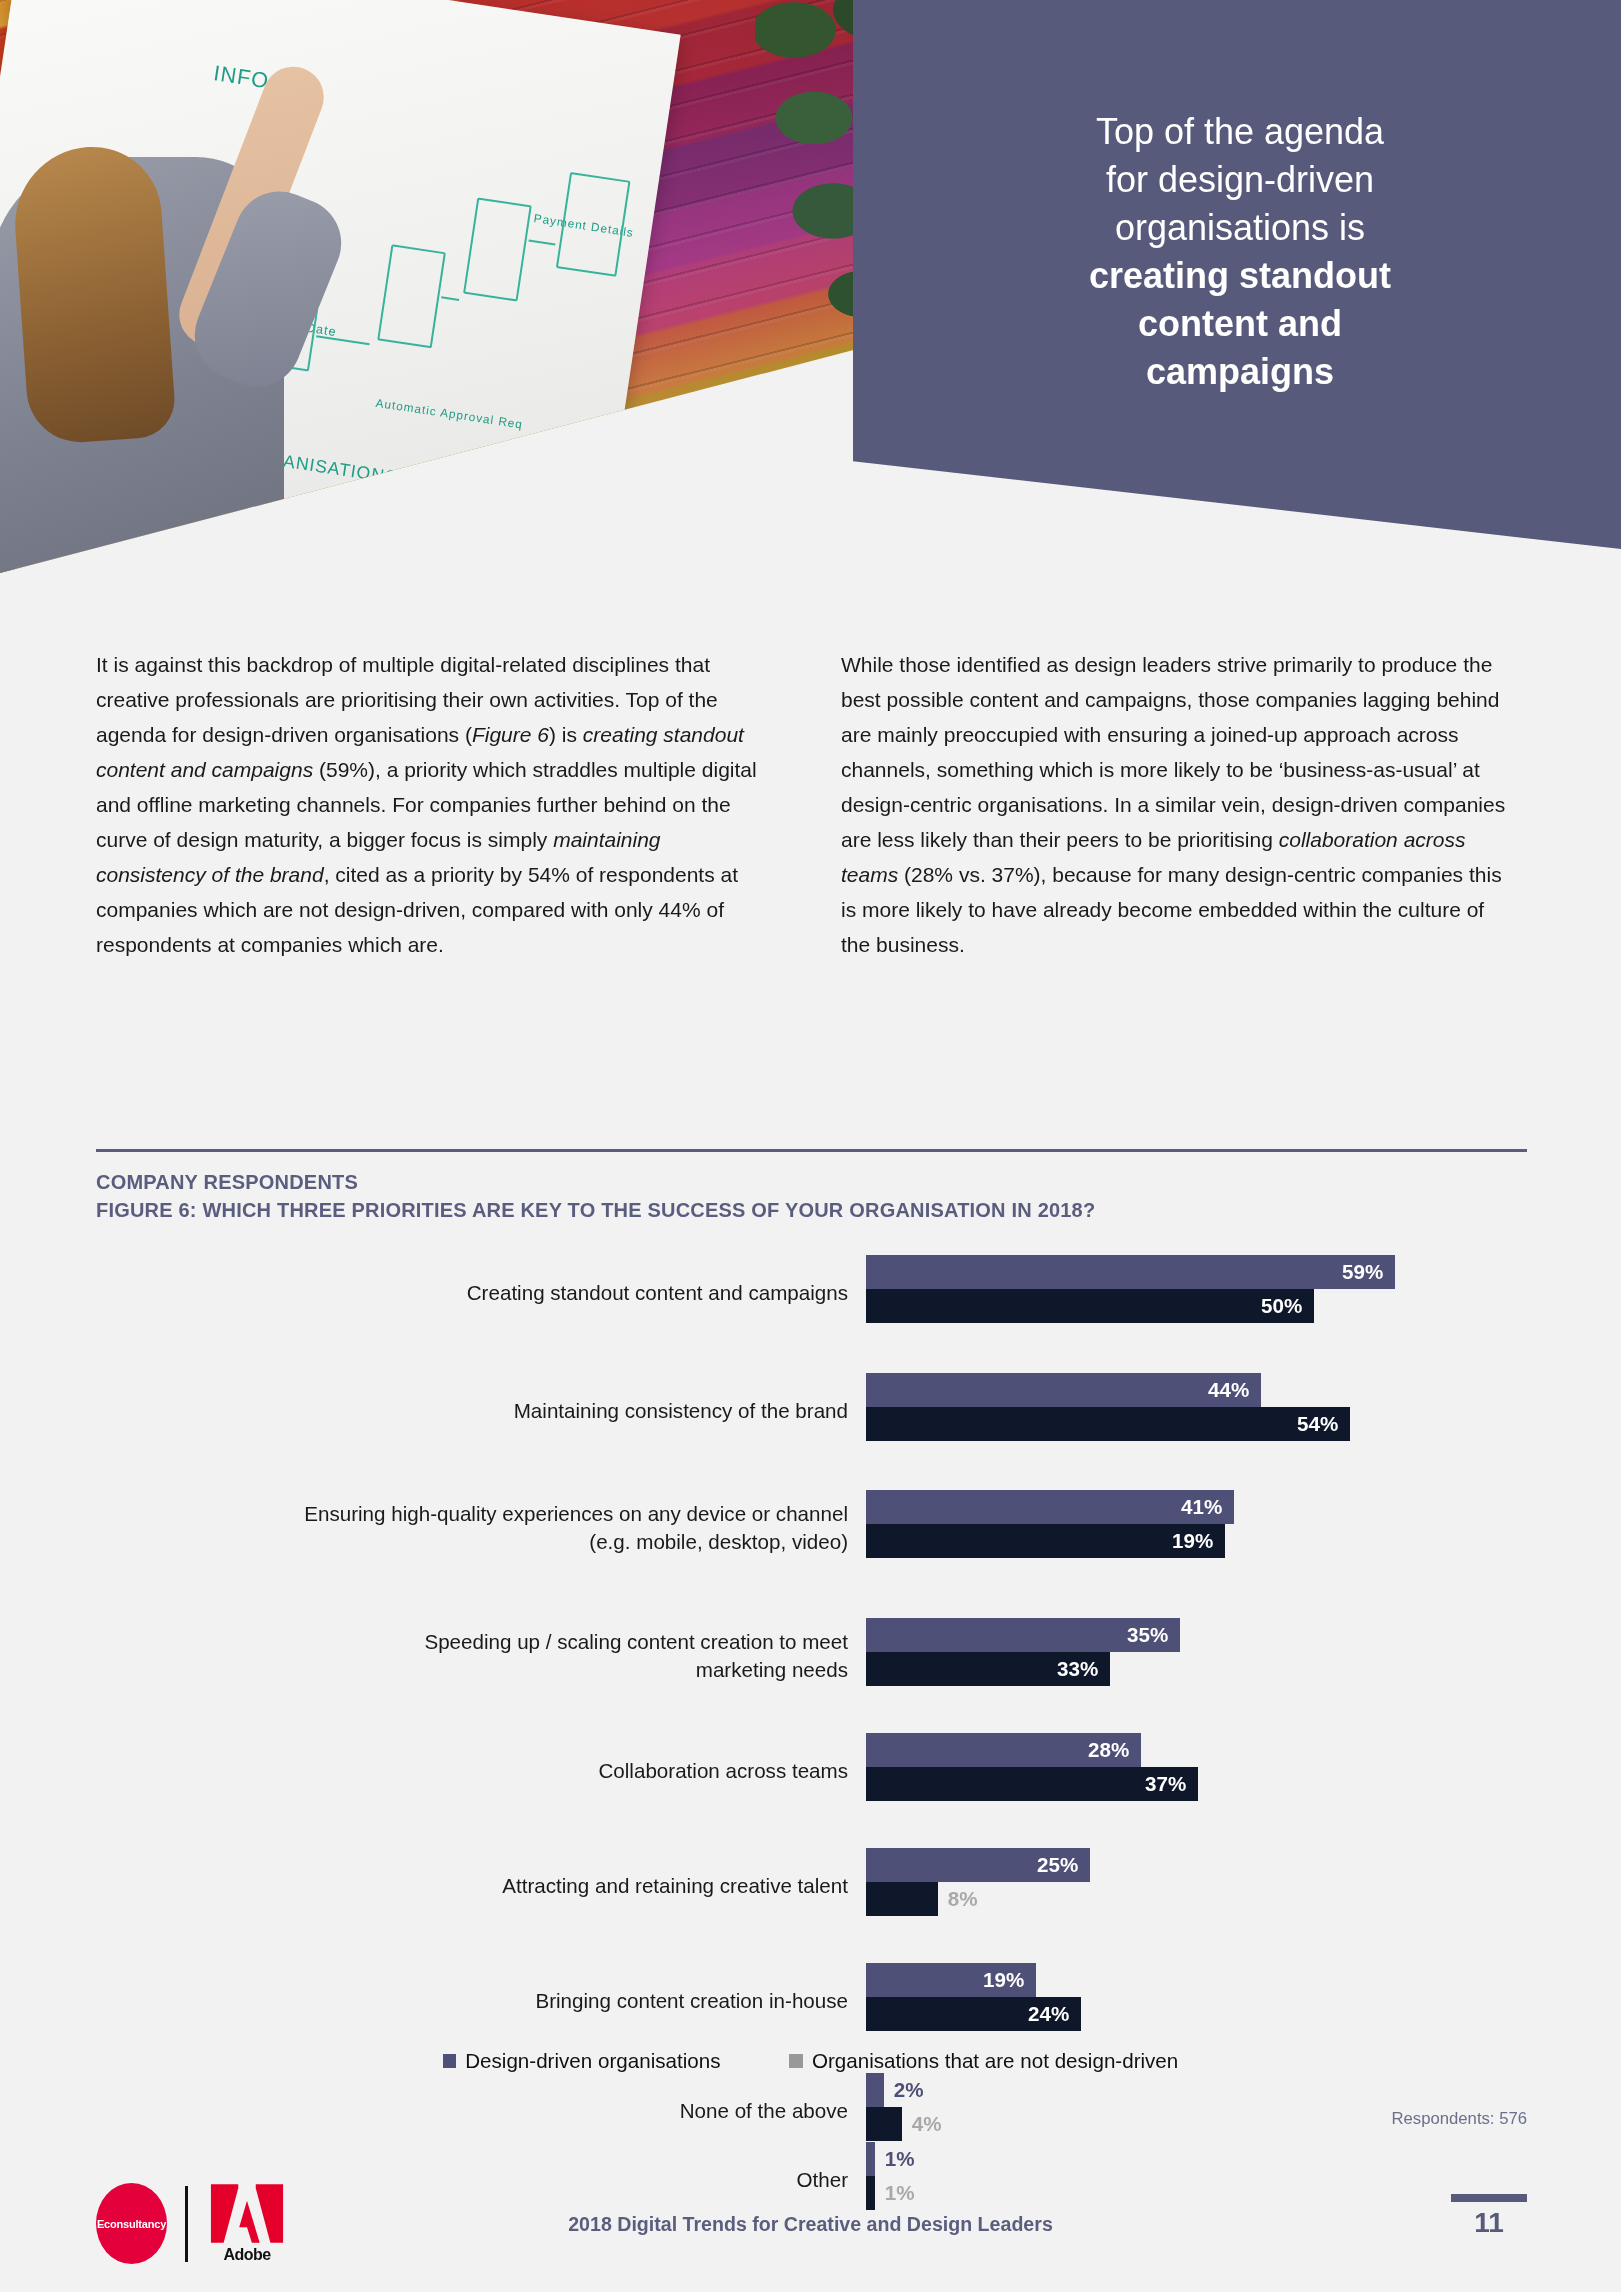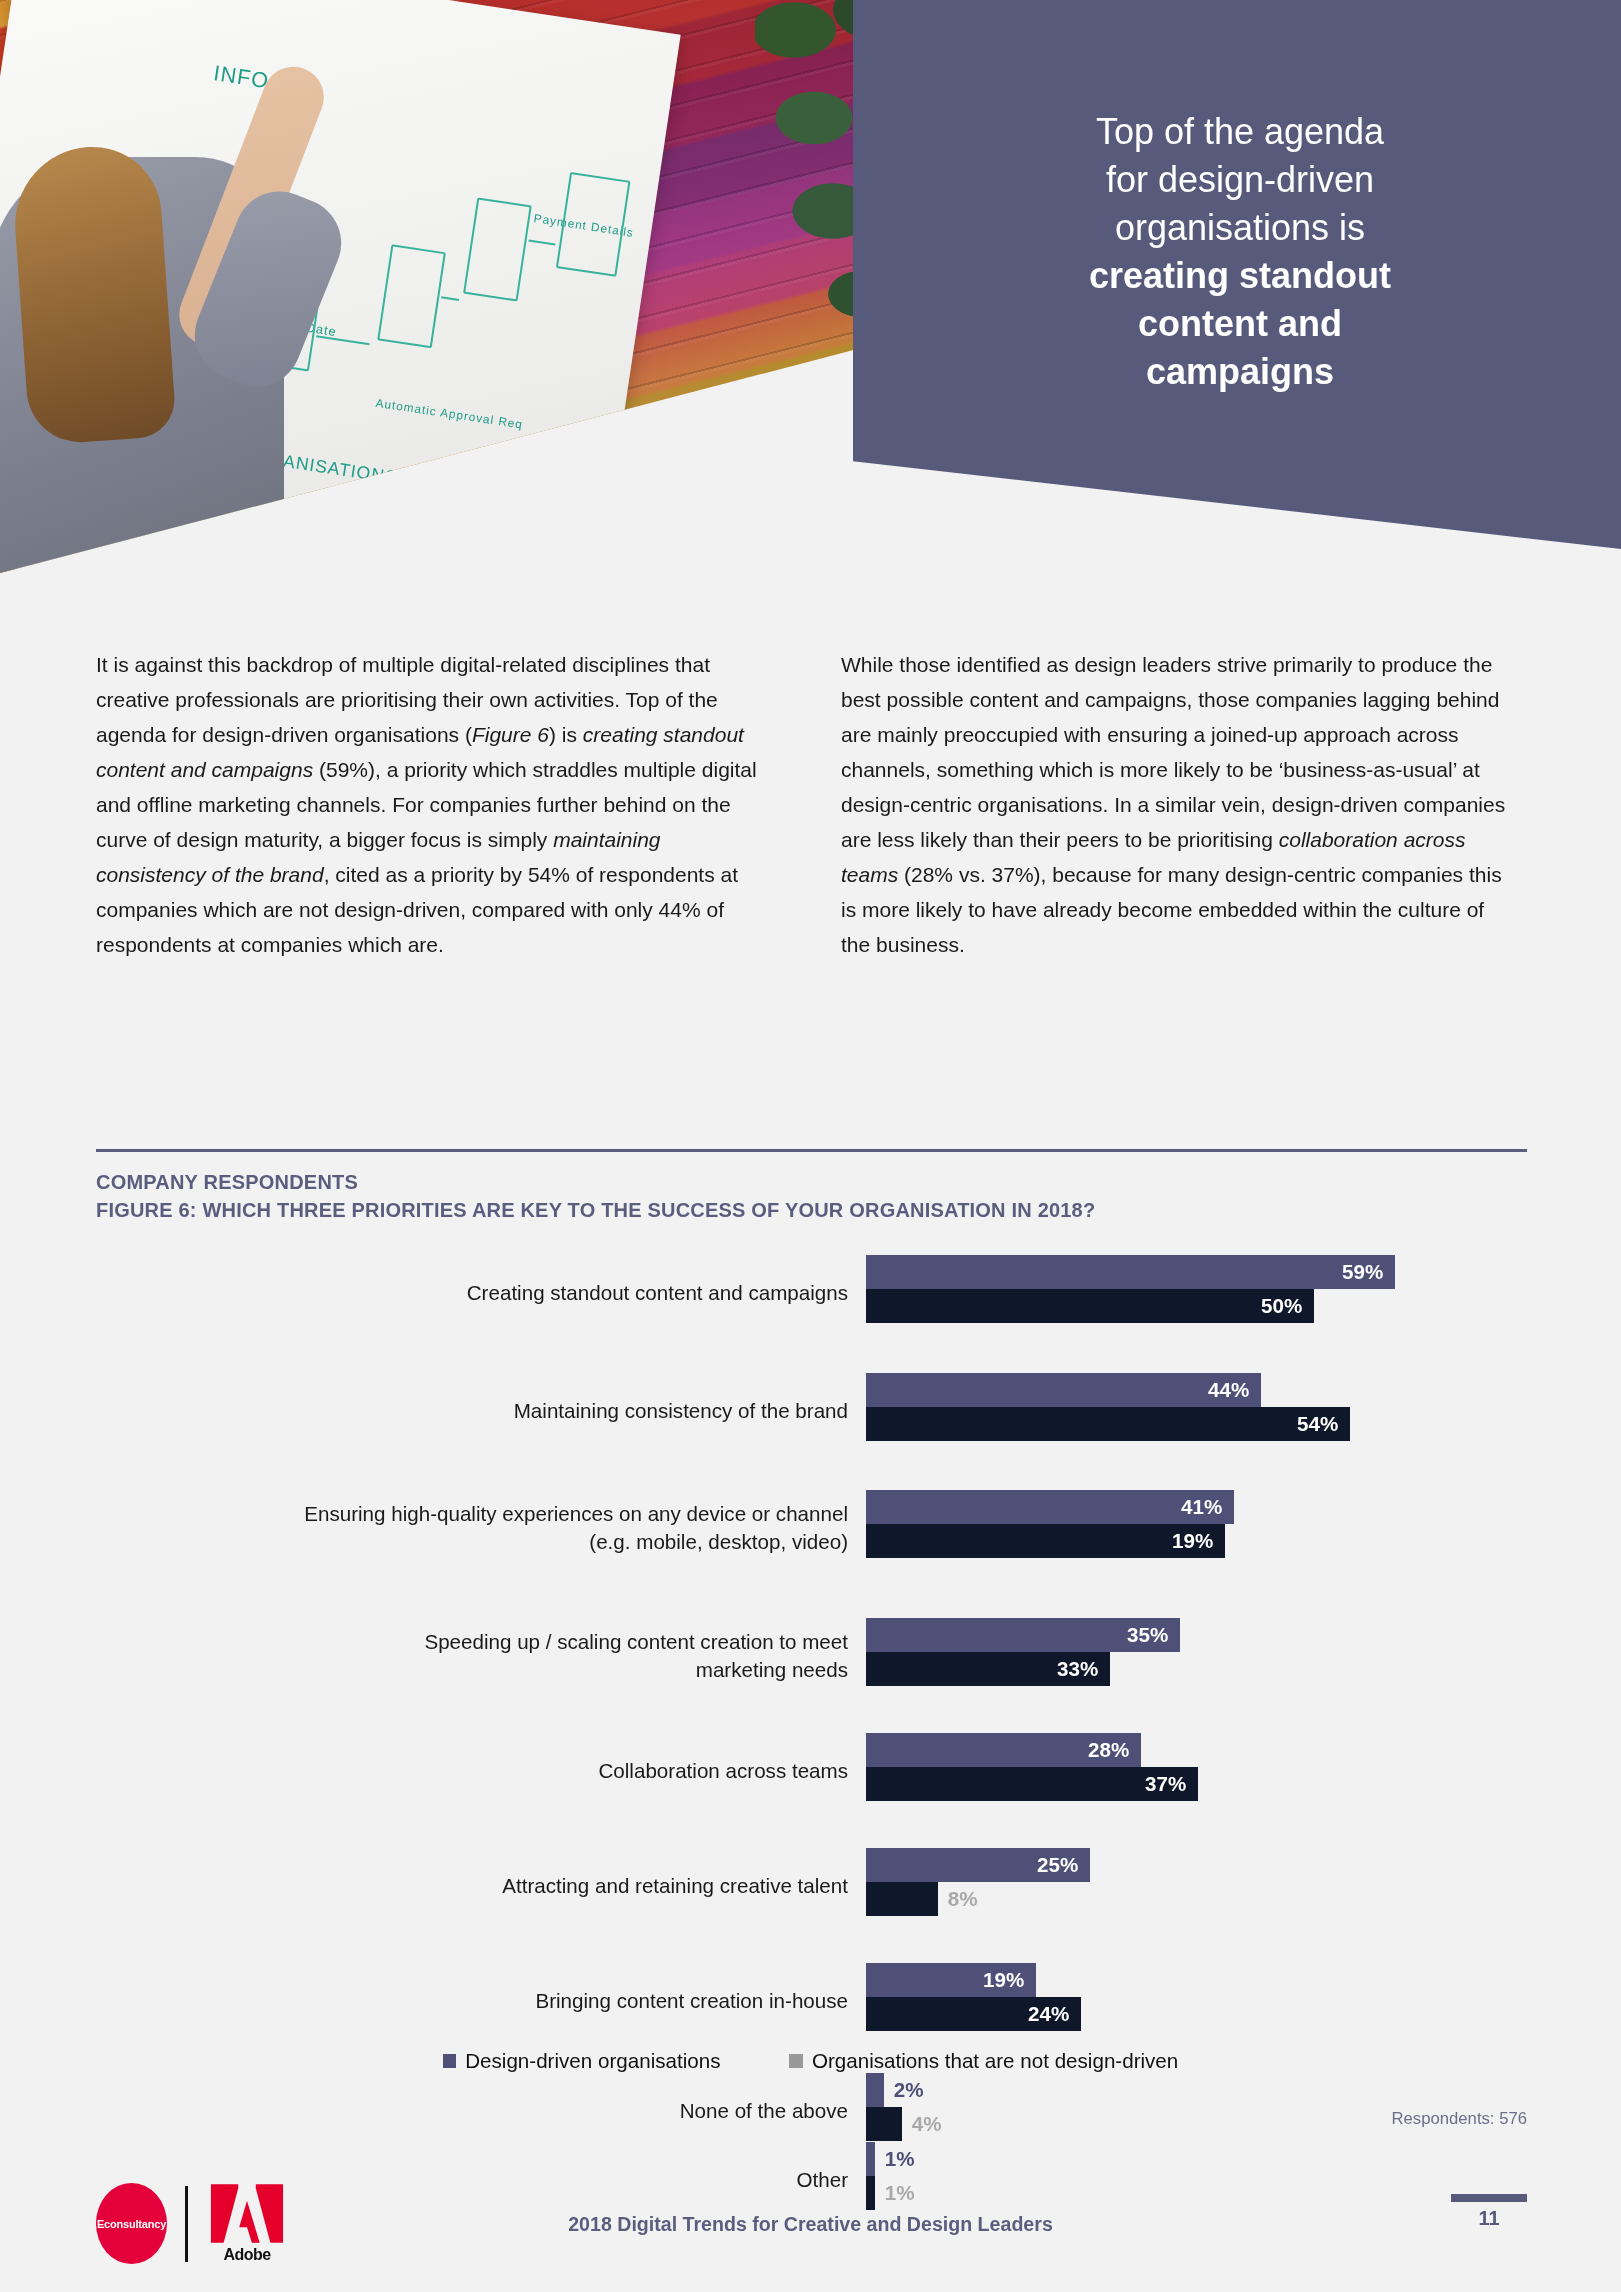--- a/index.html
+++ b/index.html
@@ -144,21 +144,21 @@
   .econ-circle span{color:#fff;font-size:11px;font-weight:700;letter-spacing:-0.2px;}
   .divider{width:3.9px;height:76px;background:#111;margin:0 17.6px;}
   .adobe{width:82px;display:flex;flex-direction:column;align-items:center;}
   .adobe-mark{width:76px;height:61px;position:relative;}
   .adobe-word{font-size:16px;font-weight:700;color:#111;letter-spacing:-0.5px;margin-top:2.9px;}
 
   .footer-text{position:absolute;left:0;top:2213px;width:1621px;text-align:center;
                font-size:19.6px;font-weight:700;color:#5a5d7e;}
   .pagebar{position:absolute;right:94px;top:2194px;width:76px;height:7.8px;background:#575a7b;}
   .pagenum{position:absolute;right:94px;top:2207px;width:76px;text-align:center;
-           font-size:20px;font-weight:700;color:#575a7b;}
+           font-size:28px;font-weight:700;color:#575a7b;}
 </style>
 </head>
 <body>
 
 <div class="hero">
   <div class="photo">
     <div class="wood"></div>
     <div class="wood-shade"></div>
     <div class="plant"></div>
     <div class="whiteboard">

